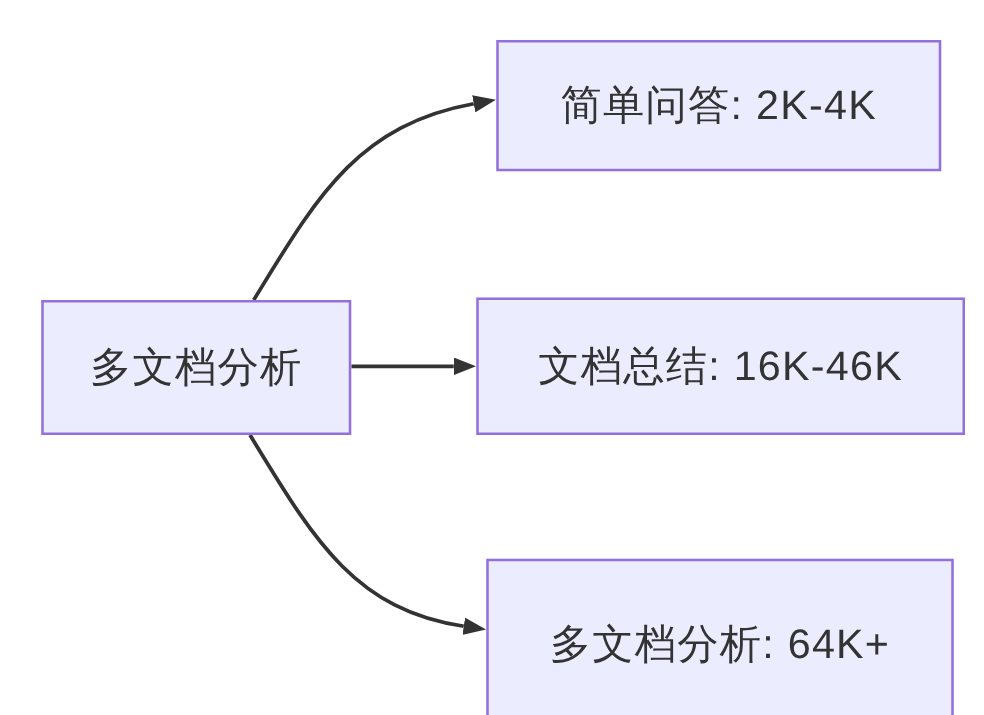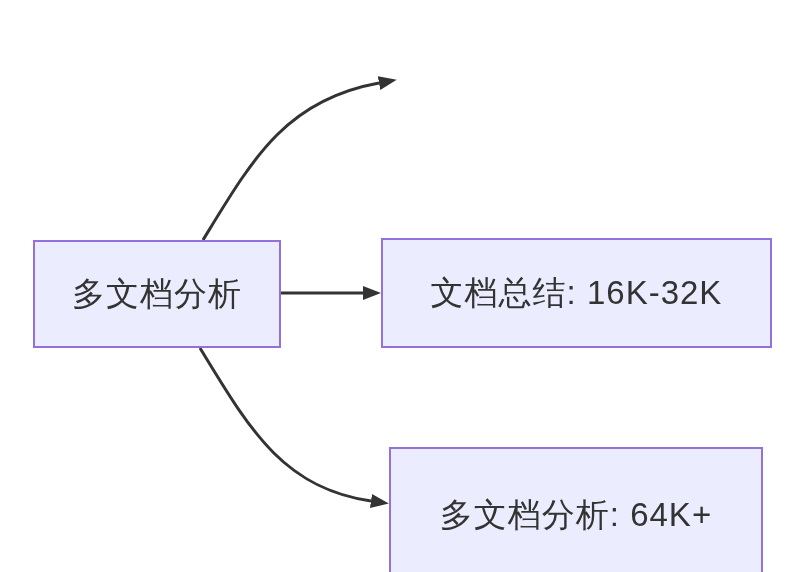--- a/index.html
+++ b/index.html
@@ -60,22 +60,25 @@
     </defs>
     <path class="edge-path" d="M 203 240 C 252 160, 285 100, 379 83" marker-end="url(#arrowhead)"></path>
     <path class="edge-path" d="M 281 293 L 363 293" marker-end="url(#arrowhead)"></path>
     <path class="edge-path" d="M 200 348 C 249 428, 282 488, 371 501" marker-end="url(#arrowhead)"></path>
   </svg>
 
   <div class="node node-root">
     <span>多文档分析</span>
   </div>
 
+  <div class="node node-child1">
+    <span>简单问答: 2K-4K</span>
+  </div>
 
   <div class="node node-child2">
-    <span>文档总结: 16K-32K</span>
+    <span>文档总结: 16K-46K</span>
   </div>
 
   <div class="node node-child3">
     <span>多文档分析: 64K+</span>
   </div>
 
 </div>
 
 </body></html>

